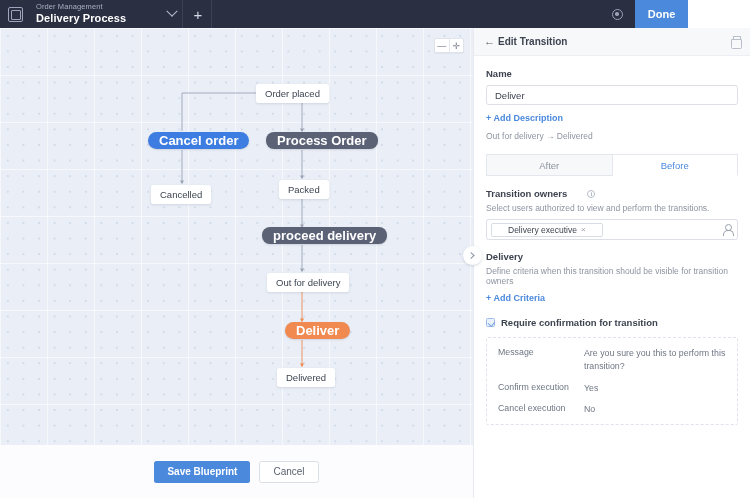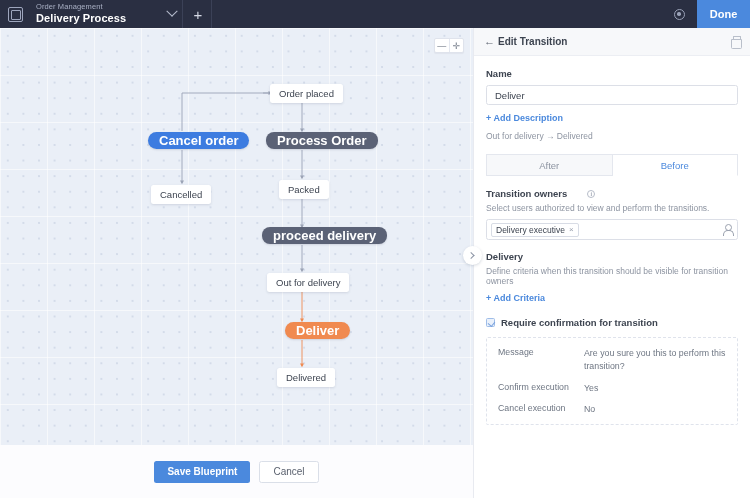--- a/index.html
+++ b/index.html
@@ -7,21 +7,21 @@
   body {
     font-family: "Liberation Sans", sans-serif;
     background: #ffffff;
     overflow: hidden;
     position: relative;
     -webkit-font-smoothing: antialiased;
   }
 
   
   .topbar {
-    position: absolute; left: 0; top: 0; width: 750px; height: 28px;
+    position: absolute; left: 0; top: 0; width: 688px; height: 28px;
     background: #2a2f42; display: flex; align-items: center;
   }
   .app-icon-wrap {
     width: 30px; height: 28px; display: flex; align-items: center; justify-content: center;
   }
   .app-icon {
     width: 15px; height: 15px; border: 1.4px solid #9ea6bd; border-radius: 2px;
     position: relative;
   }
   .app-icon:before {
@@ -182,21 +182,21 @@
     margin-bottom: -1px; border-left: none;
   }
 
   .owners-field {
     border: 1px solid #dcdfe7; border-radius: 2.5px; height: 21px;
     display: flex; align-items: center; padding: 0 4px; position: relative;
   }
   .chip {
     background: #ffffff; border: 1px solid #d8dce5; border-radius: 2px;
     height: 14px; display: flex; align-items: center; gap: 4px;
-    padding: 0 4px; font-size: 8.5px; color: #3d4450;
+    padding: 0 16px; font-size: 8.5px; color: #3d4450;
   }
   .chip .x { color: #9aa1ae; font-size: 8px; }
   .person {
     margin-left: auto; width: 11px; height: 11px; position: relative;
   }
   .person:before {
     content: ""; position: absolute; left: 2.5px; top: 0; width: 5px; height: 5px;
     border: 1.1px solid #9aa1ae; border-radius: 50%;
   }
   .person:after {
@@ -275,21 +275,21 @@
       <path d="M302,312 L302,338" marker-end="url(#aho)"></path>
     </g>
   </svg>
 
   <div class="zoomctl">
     <div>—</div>
     <div class="sep"></div>
     <div>✛</div>
   </div>
 
-  <div class="node state" style="left:270px; top:56px;">Order placed</div>
+  <div class="node state" style="left:256px; top:56px;">Order placed</div>
   <div class="node trans blue" style="left:148px; top:104px;">Cancel order</div>
   <div class="node trans dark" style="left:266px; top:104px;">Process Order</div>
   <div class="node state" style="left:151px; top:157px;">Cancelled</div>
   <div class="node state" style="left:279px; top:152px;">Packed</div>
   <div class="node trans dark" style="left:262px; top:199px;">proceed delivery</div>
   <div class="node state" style="left:267px; top:245px;">Out for delivery</div>
   <div class="node trans orange" style="left:285px; top:294px;">Deliver</div>
   <div class="node state" style="left:277px; top:340px;">Delivered</div>
 </div>
 

